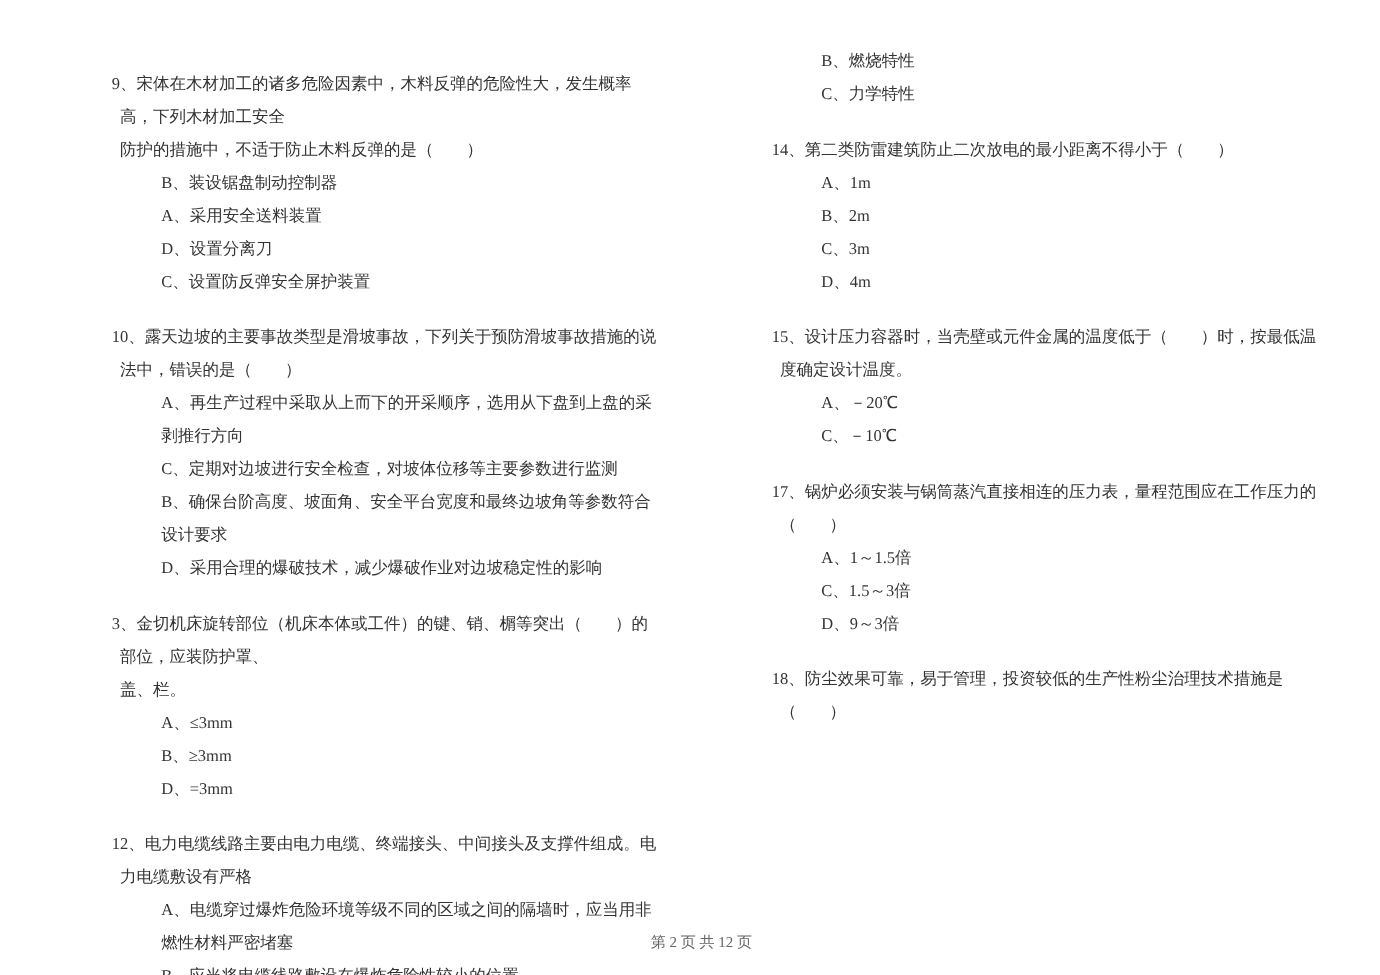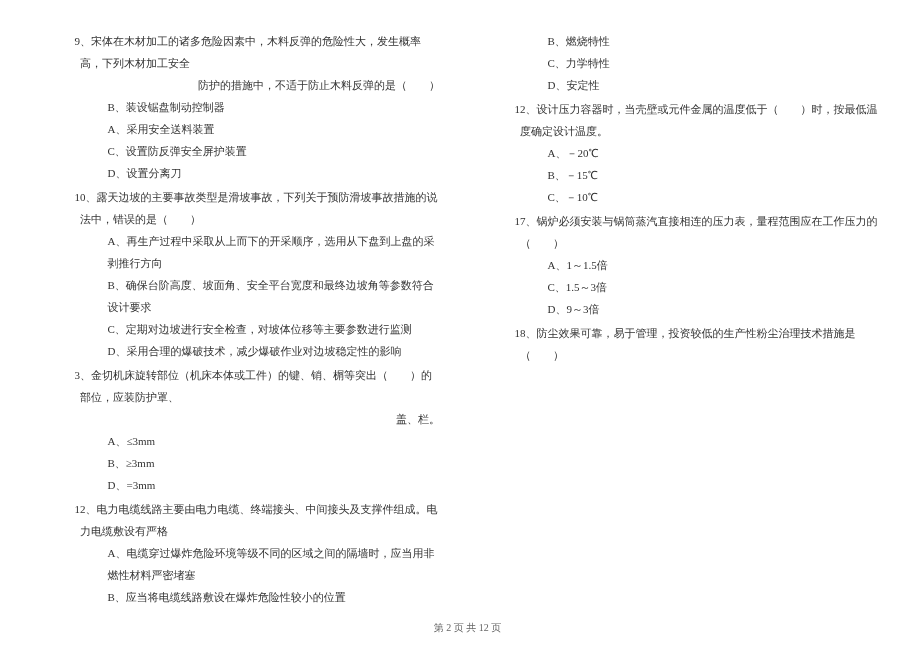--- a/index.html
+++ b/index.html
@@ -25,27 +25,27 @@
     .col {
       flex: 1;
       line-height: 2.0;
     }
     .question {
       margin-bottom: 2px;
     }
     .question-text {
       text-indent: -0.5em;
       padding-left: 0;
+      margin-top: 15px;
     }
     .option {
       padding-left: 2.5em;
     }
     .continuation {
       padding-left: 0;
-      text-align: right;
     }
     .footer {
       position: absolute;
       bottom: 15px;
       left: 15px;
       right: 0;
       text-align: center;
       font-size: 10px;
       color: #666;
     }
@@ -54,29 +54,29 @@
 <body>
 
 <div class="page-container">
   <div class="col">
 
     <div class="question">
       <div class="question-text">9、宋体在木材加工的诸多危险因素中，木料反弹的危险性大，发生概率高，下列木材加工安全</div>
       <div class="continuation">防护的措施中，不适于防止木料反弹的是（　　）</div>
       <div class="option">B、装设锯盘制动控制器</div>
       <div class="option">A、采用安全送料装置</div>
+      <div class="option">D、设置分离刀</div>
       <div class="option">C、设置防反弹安全屏护装置</div>
-      <div class="option">D、设置分离刀</div>
     </div>
 
     <div class="question">
       <div class="question-text">10、露天边坡的主要事故类型是滑坡事故，下列关于预防滑坡事故措施的说法中，错误的是（　　）</div>
       <div class="option">A、再生产过程中采取从上而下的开采顺序，选用从下盘到上盘的采剥推行方向</div>
+      <div class="option">C、定期对边坡进行安全检查，对坡体位移等主要参数进行监测</div>
       <div class="option">B、确保台阶高度、坡面角、安全平台宽度和最终边坡角等参数符合设计要求</div>
-      <div class="option">C、定期对边坡进行安全检查，对坡体位移等主要参数进行监测</div>
       <div class="option">D、采用合理的爆破技术，减少爆破作业对边坡稳定性的影响</div>
     </div>
 
     <div class="question">
       <div class="question-text">3、金切机床旋转部位（机床本体或工件）的键、销、榍等突出（　　）的部位，应装防护罩、</div>
       <div class="continuation">盖、栏。</div>
       <div class="option">A、≤3mm</div>
       <div class="option">B、≥3mm</div>
       <div class="option">D、=3mm</div>
     </div>
@@ -88,29 +88,34 @@
 
     </div>
 
   </div>
 
   <div class="col">
 
     <div class="question">
       <div class="option">B、燃烧特性</div>
       <div class="option">C、力学特性</div>
-      <div class="option">D、安定性</div>
+    </div>
+
+    <div class="question">
+      <div class="question-text">14、第二类防雷建筑防止二次放电的最小距离不得小于（　　）</div>
+      <div class="option">A、1m</div>
+      <div class="option">B、2m</div>
+      <div class="option">C、3m</div>
+      <div class="option">D、4m</div>
     </div>
 
 
-
     <div class="question">
-      <div class="question-text">12、设计压力容器时，当壳壁或元件金属的温度低于（　　）时，按最低温度确定设计温度。</div>
+      <div class="question-text">15、设计压力容器时，当壳壁或元件金属的温度低于（　　）时，按最低温度确定设计温度。</div>
       <div class="option">A、－20℃</div>
-      <div class="option">B、－15℃</div>
       <div class="option">C、－10℃</div>
     </div>
 
     <div class="question">
       <div class="question-text">17、锅炉必须安装与锅筒蒸汽直接相连的压力表，量程范围应在工作压力的（　　）</div>
       <div class="option">A、1～1.5倍</div>
       <div class="option">C、1.5～3倍</div>
       <div class="option">D、9～3倍</div>
     </div>
 

